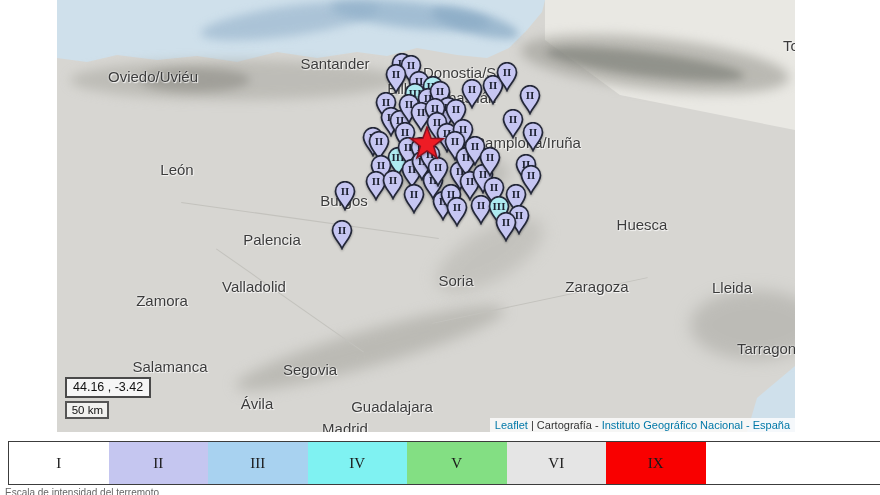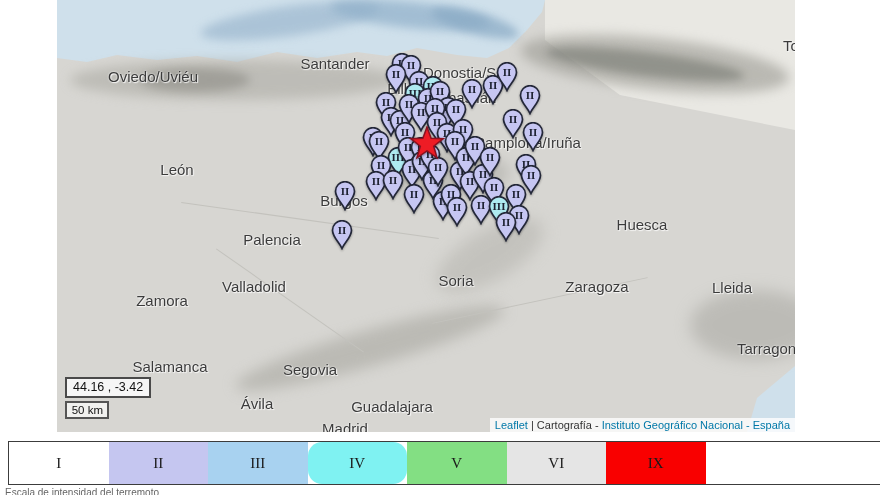--- a/index.html
+++ b/index.html
@@ -359,21 +359,21 @@
     <div class="scale-row" id="scale-row">
         <div class="scale-cell" style="background: rgb(255, 255, 255);">
           <span>I</span>
         </div>
         <div class="scale-cell" style="background: rgb(197, 198, 240);">
           <span>II</span>
         </div>
         <div class="scale-cell" style="background: rgb(168, 210, 240);">
           <span>III</span>
         </div>
-        <div class="scale-cell" style="background: rgb(127, 242, 242); border-radius: 14px;">
+        <div class="scale-cell" style="background: rgb(127, 242, 242);">
           <span>IV</span>
         </div>
         <div class="scale-cell" style="background: rgb(131, 223, 131);">
           <span>V</span>
         </div>
         <div class="scale-cell" style="background: #e5e5e5;">
           <span>VI</span>
         </div>
         <div class="scale-cell" style="background: rgb(249, 0, 0);">
           <span>IX</span>

